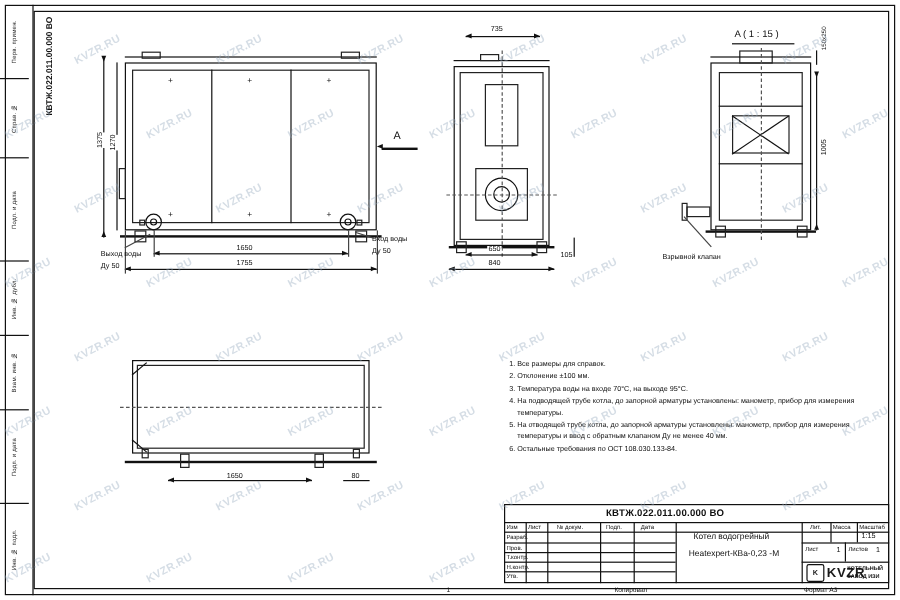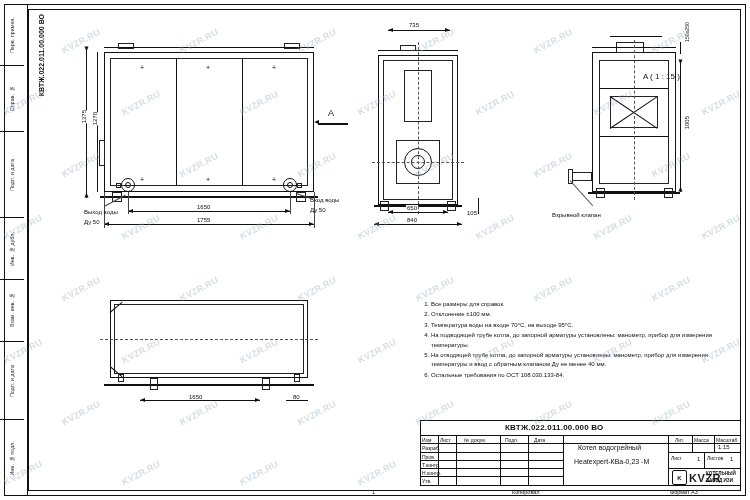--- a/index.html
+++ b/index.html
@@ -184,21 +184,21 @@
   <div class="dim" style="left:406px;top:205px;">650</div>
 
   <div class="line hl" style="left:374px;top:224px;width:88px;"></div>
   <div class="arrowL" style="left:374px;top:222px;"></div>
   <div class="arrowR" style="left:457px;top:222px;"></div>
   <div class="dim" style="left:406px;top:217px;">840</div>
 
   <div class="dim" style="left:466px;top:210px;">105</div>
   <div class="line vl" style="left:478px;top:198px;height:16px;"></div>
 
-  <div class="cap" style="left:643px;top:24px;font-size:8px;margin-top:48px;">A ( 1 : 15 )</div>
+  <div class="cap" style="left:612px;top:24px;font-size:8px;">A ( 1 : 15 )</div>
   <div class="line hl" style="left:610px;top:36px;width:52px;"></div>
 
   <div class="box" style="left:592px;top:52px;width:84px;height:140px;"></div>
   <div class="box2" style="left:599px;top:60px;width:70px;height:124px;"></div>
   <div class="box2" style="left:616px;top:42px;width:28px;height:11px;"></div>
   <div class="line hl" style="left:592px;top:47px;width:84px;"></div>
 
   <div class="box2" style="left:610px;top:96px;width:48px;height:32px;"></div>
   <div class="line" style="left:610px;top:96px;width:57px;height:1px;transform:rotate(34deg);transform-origin:left center;"></div>
   <div class="line" style="left:610px;top:128px;width:57px;height:1px;transform:rotate(-34deg);transform-origin:left center;"></div>

